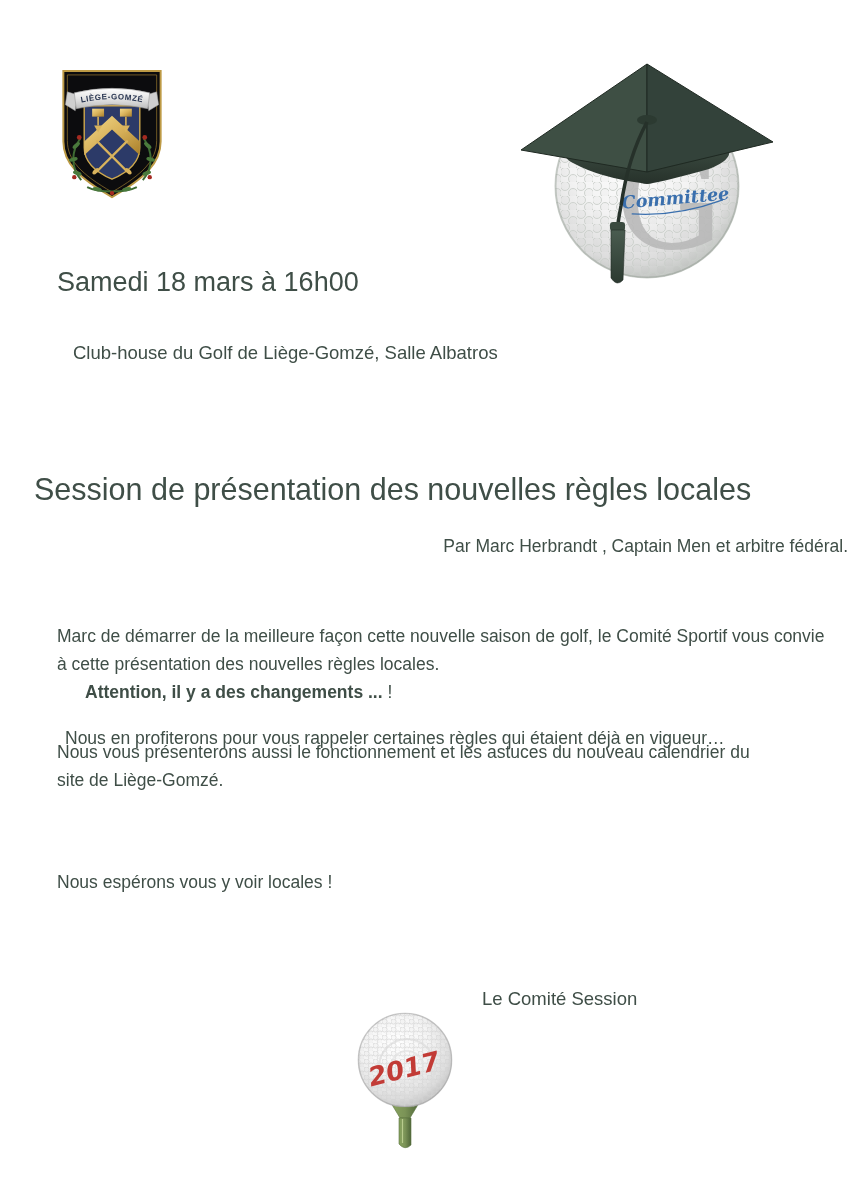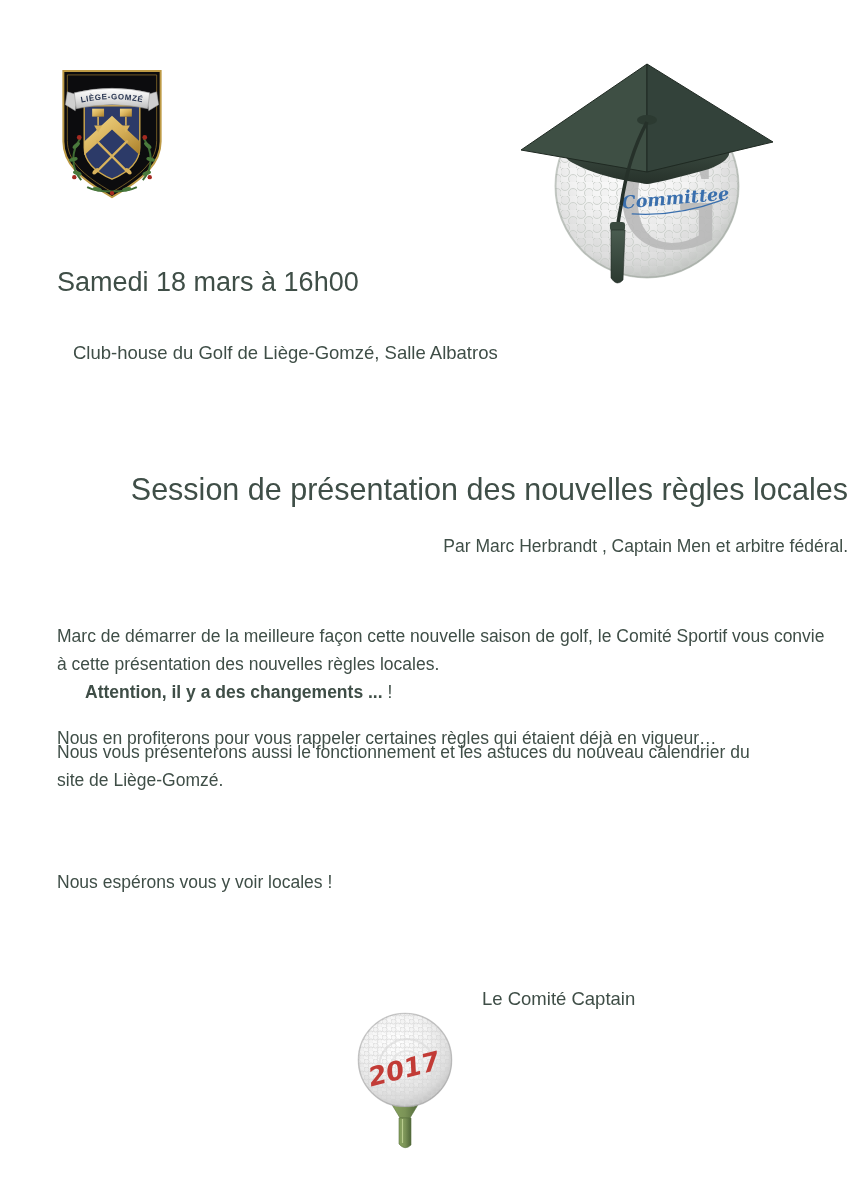--- a/index.html
+++ b/index.html
@@ -5,26 +5,26 @@
   html,body { margin:0; padding:0; background:#ffffff; }
   .page {
     position:relative; width:848px; height:1200px; background:#ffffff;
     font-family:"Liberation Sans", sans-serif; color:#3F4E47; overflow:hidden;
   }
   .abs { position:absolute; }
   .crest-svg      { left:57px;  top:66px;  width:110px; height:136px; }
   .committee-svg  { left:513px; top:56px;  width:268px; height:232px; }
   .event-date     { left:57px;  top:266px; font-size:27px; line-height:32px; font-weight:normal; margin:0; }
   .event-location { left:57px;  top:325px; font-size:18.5px; line-height:24px; margin:16px; }
-  .session-title  { left:34px;  top:470px; width:814px; text-align:right; white-space:nowrap;
+  .session-title  { left:34px;  top:470px; width:814px; text-align:left; white-space:nowrap;
                     font-size:30.5px; line-height:38px; font-weight:normal; margin:0; }
   .presenter      { left:0;     top:533px; width:848px; text-align:right; font-size:17.5px; line-height:26px; margin:0; }
   .body-par       { left:57px;  width:772px; font-size:17.5px; line-height:28px; margin:0; }
   .p-intro        { top:622px; }
-  .p-reminder     { top:724px; }
+  .p-reminder     { top:724px;margin-left:8px; }
   .p-calendar     { top:738px; max-width:710px; }
   .p-closing      { top:868px; }
   .signature      { left:482px; top:986px; font-size:18.5px; line-height:26px; margin:0; }
   .ball2017-svg   { left:355px; top:1011px; width:100px; height:140px; }
   strong { font-weight:bold;margin-left:28px; }
 </style>
 </head>
 <body>
 
 <div class="page">
@@ -165,21 +165,21 @@
   <h2 class="abs session-title">Session de présentation des nouvelles règles locales</h2>
   <p class="abs presenter">Par Marc Herbrandt , Captain Men et arbitre fédéral.</p>
 
   <p class="abs body-par p-intro"><span>Marc de démarrer de la meilleure façon cette nouvelle saison de golf, le Comité Sportif vous convie à cette présentation des nouvelles règles locales.</span><br>
     <strong>Attention, il y a des changements ...</strong><span> !</span></p>
 
   <p class="abs body-par p-reminder">Nous en profiterons pour vous rappeler certaines règles qui étaient déjà en vigueur…</p>
   <p class="abs body-par p-calendar">Nous vous présenterons aussi le fonctionnement et les astuces du nouveau calendrier du site de Liège-Gomzé.</p>
   <p class="abs body-par p-closing">Nous espérons vous y voir locales !</p>
 
-  <p class="abs signature">Le Comité Captain</p>
+  <p class="abs signature">Le Comité Session</p>
 
   <svg class="abs ball2017-svg" viewBox="0 0 100 140" aria-hidden="true">
     <defs>
       <radialGradient id="gBall2" cx="40%" cy="32%" r="78%">
         <stop offset="0" stop-color="#ffffff"></stop>
           <stop offset="0.45" stop-color="#f4f4f4"></stop>
         <stop offset="0.75" stop-color="#dedede"></stop>
           <stop offset="1" stop-color="#b3b3b3"></stop>
       </radialGradient>
       <pattern id="dim2" width="9" height="8" patternUnits="userSpaceOnUse">

